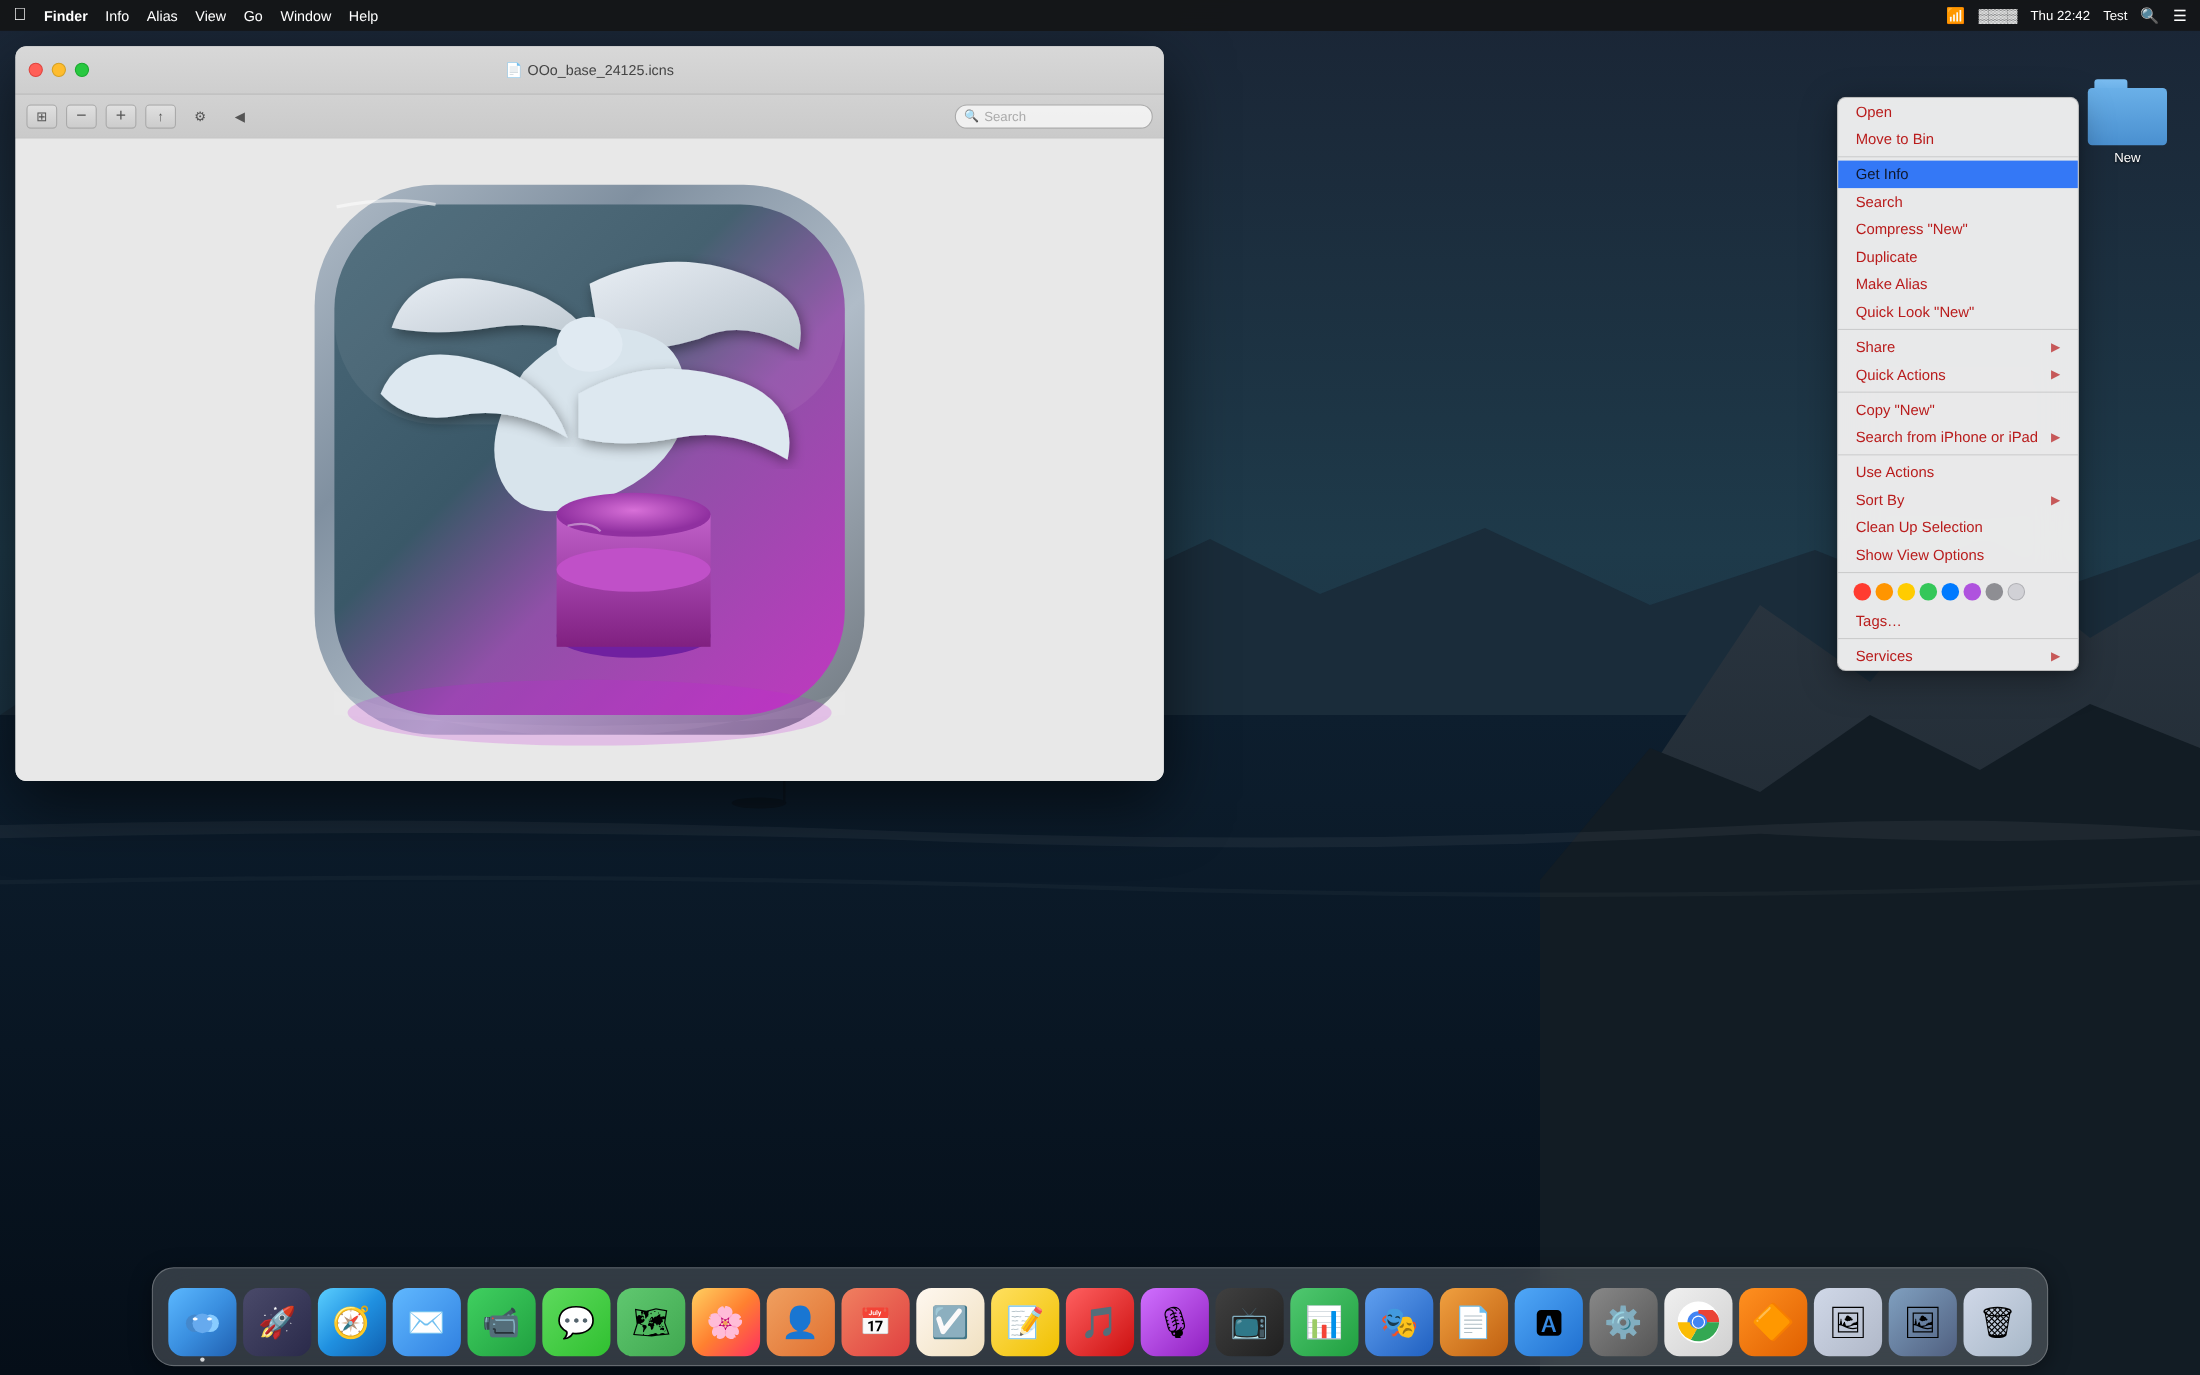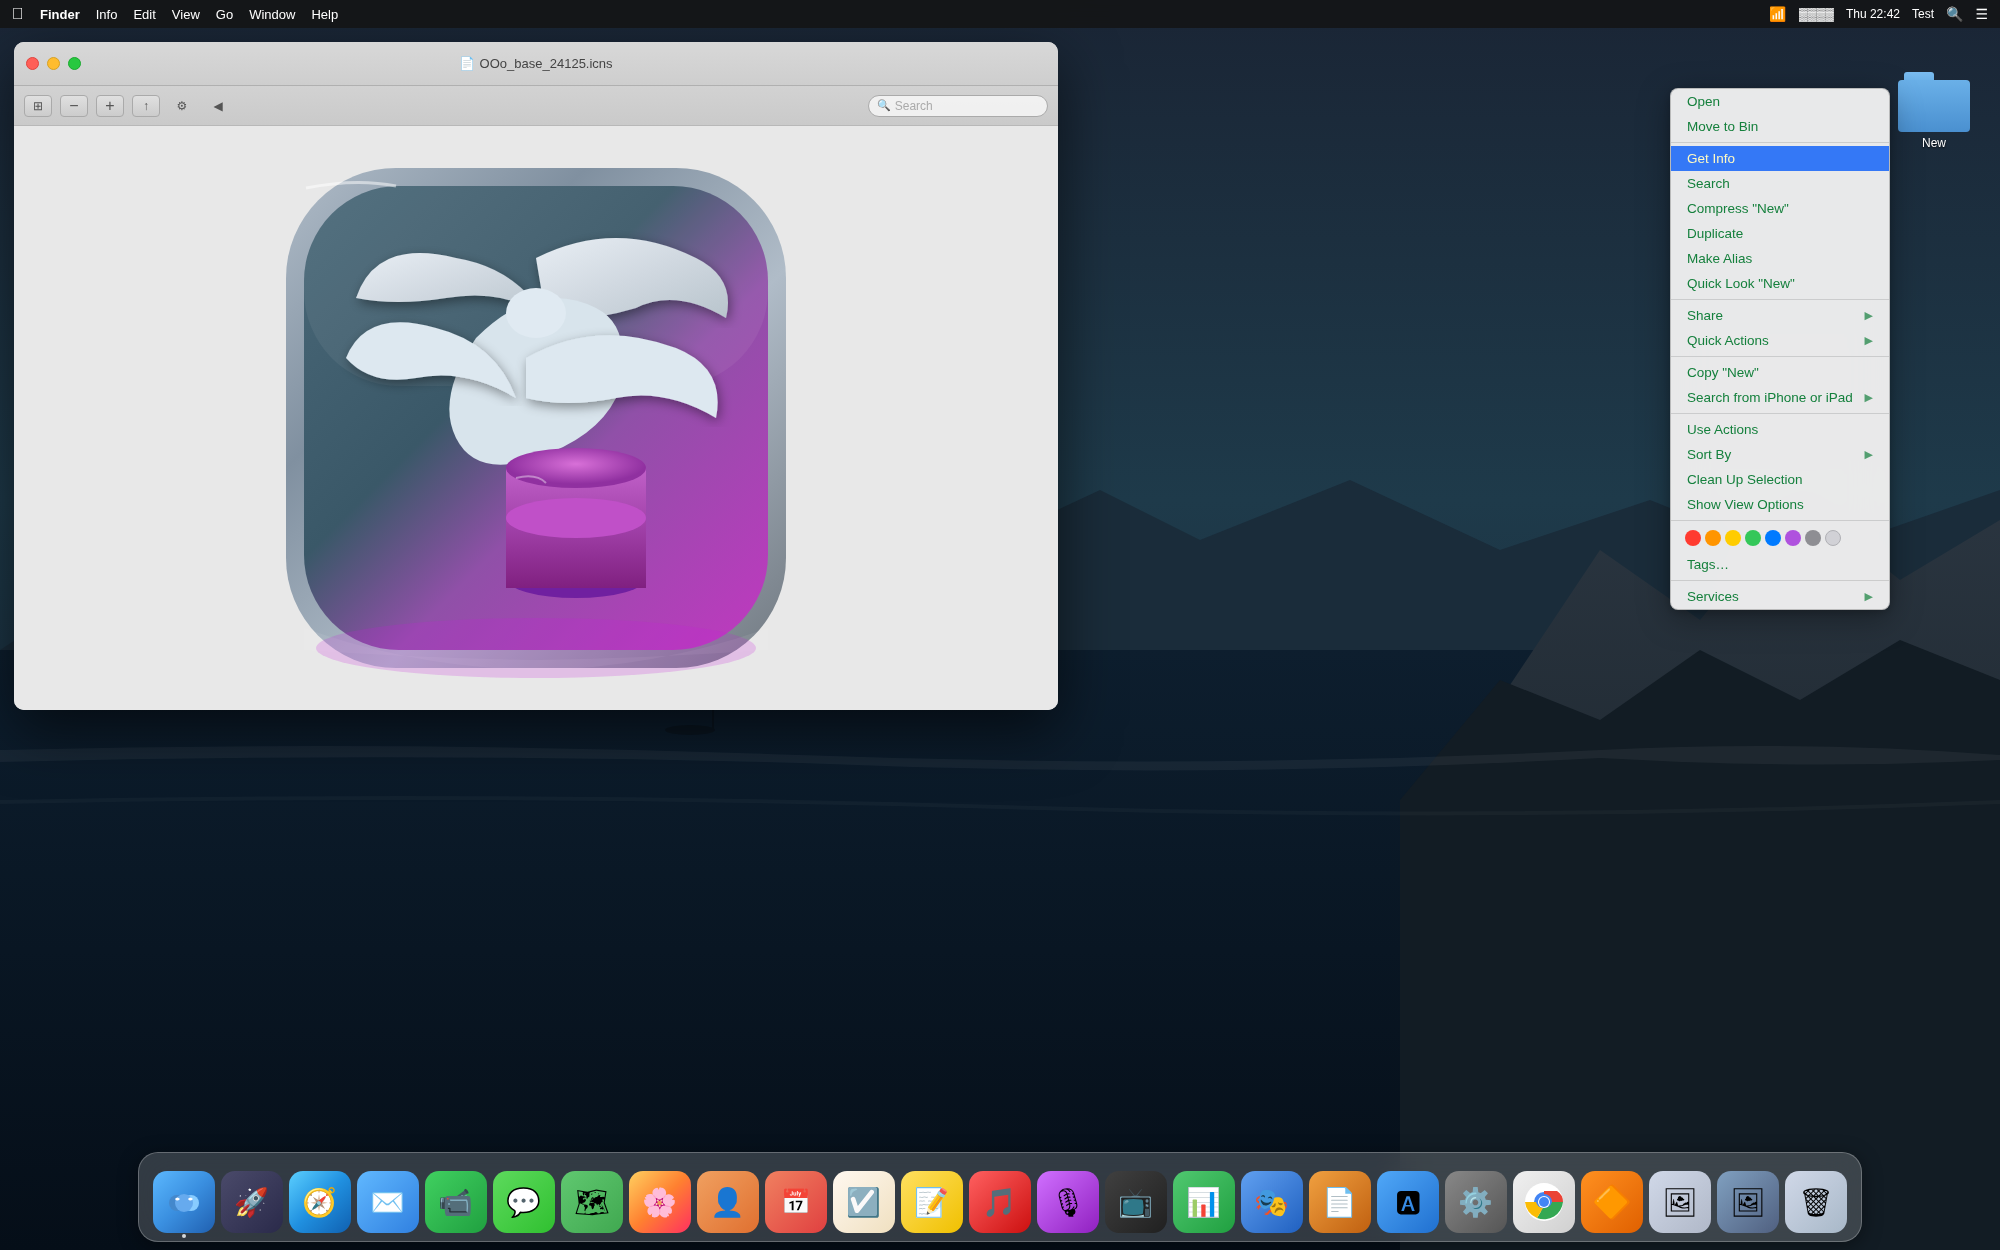--- a/index.html
+++ b/index.html
@@ -222,32 +222,32 @@
       border-radius: 8px;
       box-shadow: 0 8px 32px rgba(0,0,0,0.35), 0 2px 8px rgba(0,0,0,0.2);
       z-index: 200;
       overflow: hidden;
       font-size: 13.5px;
       backdrop-filter: blur(20px);
     }
 
     .ctx-item {
       padding: 5px 16px;
-      color: #15803d;
+      color: #b91c1c;
       cursor: pointer;
       display: flex;
       align-items: center;
       justify-content: space-between;
       white-space: nowrap;
       min-height: 24px;
     }
 
     .ctx-item.highlighted {
       background: #3478f6;
-      color: #fef9c3;
+      color: #0f172a;
     }
 
     .ctx-separator {
       height: 1px;
       background: rgba(0,0,0,0.12);
       margin: 3px 0;
     }
 
     .ctx-item .arrow {
       font-size: 11px;
@@ -375,21 +375,21 @@
 
     <circle cx="300" cy="150" r="40" fill="rgba(255,255,220,0.08)"></circle>
   </svg>
 </div>
 
 <div id="menubar">
   <div id="menubar-left">
     <span class="menu-apple"></span>
     <span class="menu-item menu-item-bold">Finder</span>
     <span class="menu-item">Info</span>
-    <span class="menu-item">Edit</span>
+    <span class="menu-item">Alias</span>
     <span class="menu-item">View</span>
     <span class="menu-item">Go</span>
     <span class="menu-item">Window</span>
     <span class="menu-item">Help</span>
   </div>
   <div id="menubar-right">
 
     <span style="font-size:14px;">📶</span>
 
     <span style="font-size:12px;">▓▓▓▓</span>

